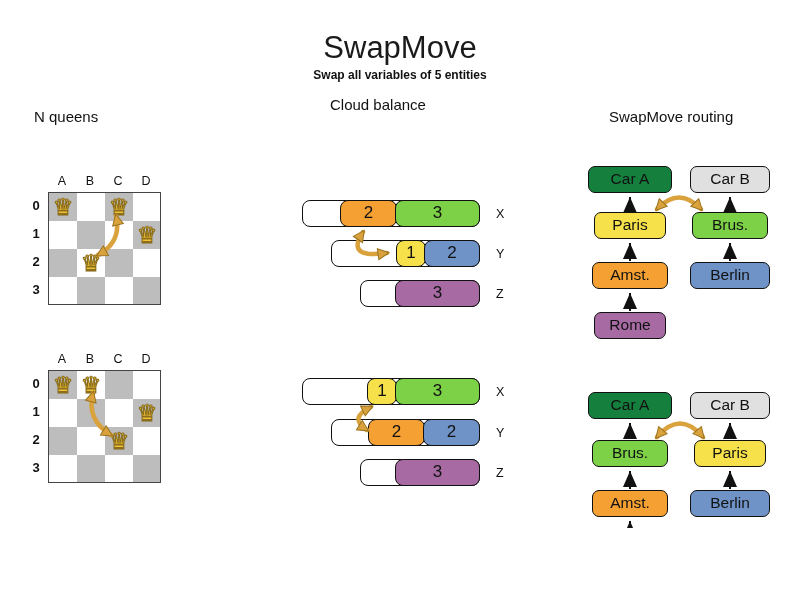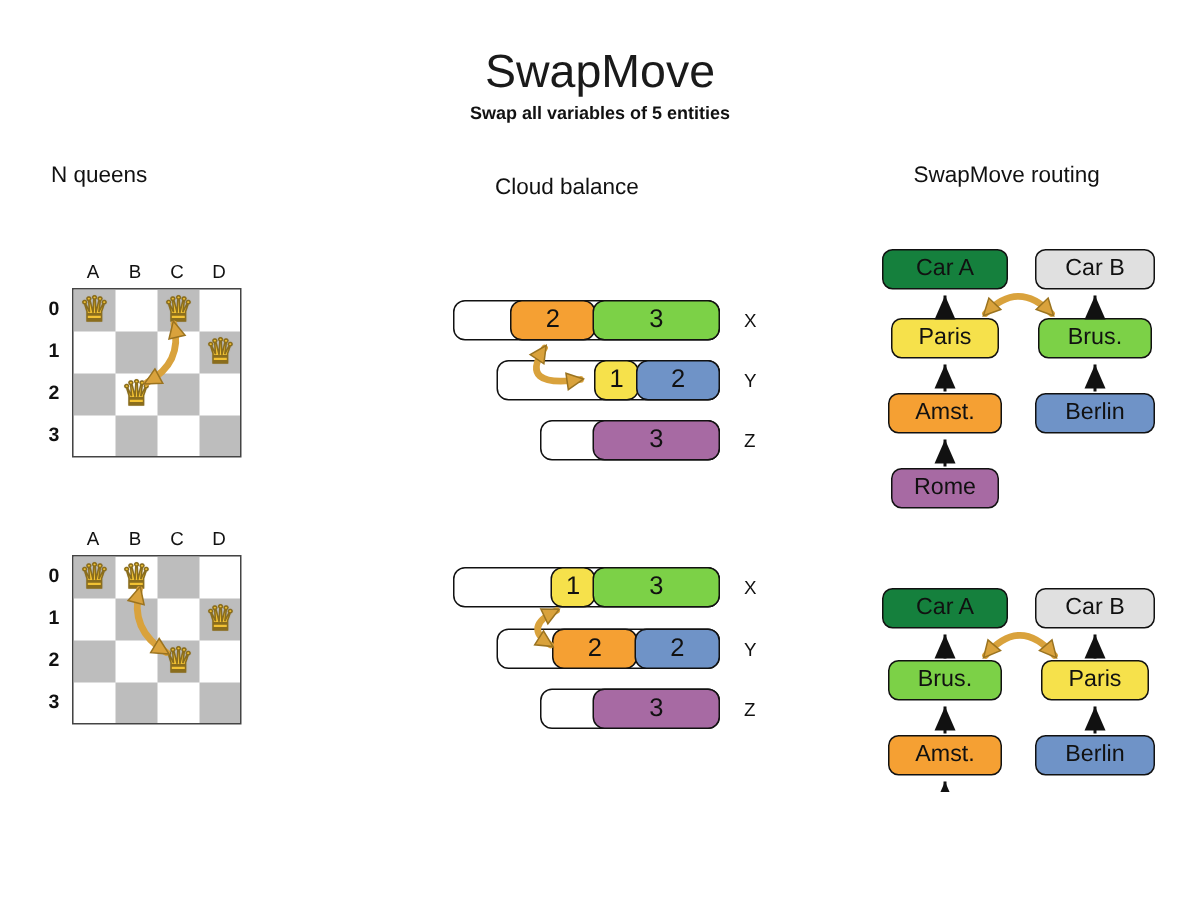--- a/index.html
+++ b/index.html
@@ -48,21 +48,21 @@
 </style>
 </head>
 <body>
 
 <div class="page">
 
   <div class="abs title">SwapMove</div>
   <div class="abs subtitle">Swap all variables of 5 entities</div>
 
   <div class="abs colhead" style="left:34px;top:108px;width:140px">N queens</div>
-  <div class="abs colhead" style="left:330px;top:116px;width:140px">Cloud balance</div>
+  <div class="abs colhead" style="left:330px;top:96px;width:140px">Cloud balance</div>
   <div class="abs colhead" style="left:609px;top:108px;width:140px">SwapMove routing</div>
 
   <div class="abs bcol" style="left:48px;top:174px">A</div>
   <div class="abs bcol" style="left:76px;top:174px">B</div>
   <div class="abs bcol" style="left:104px;top:174px">C</div>
   <div class="abs bcol" style="left:132px;top:174px">D</div>
   <div class="abs brow" style="left:28px;top:198px">0</div>
   <div class="abs brow" style="left:28px;top:226px">1</div>
   <div class="abs brow" style="left:28px;top:254px">2</div>
   <div class="abs brow" style="left:28px;top:282px">3</div>

